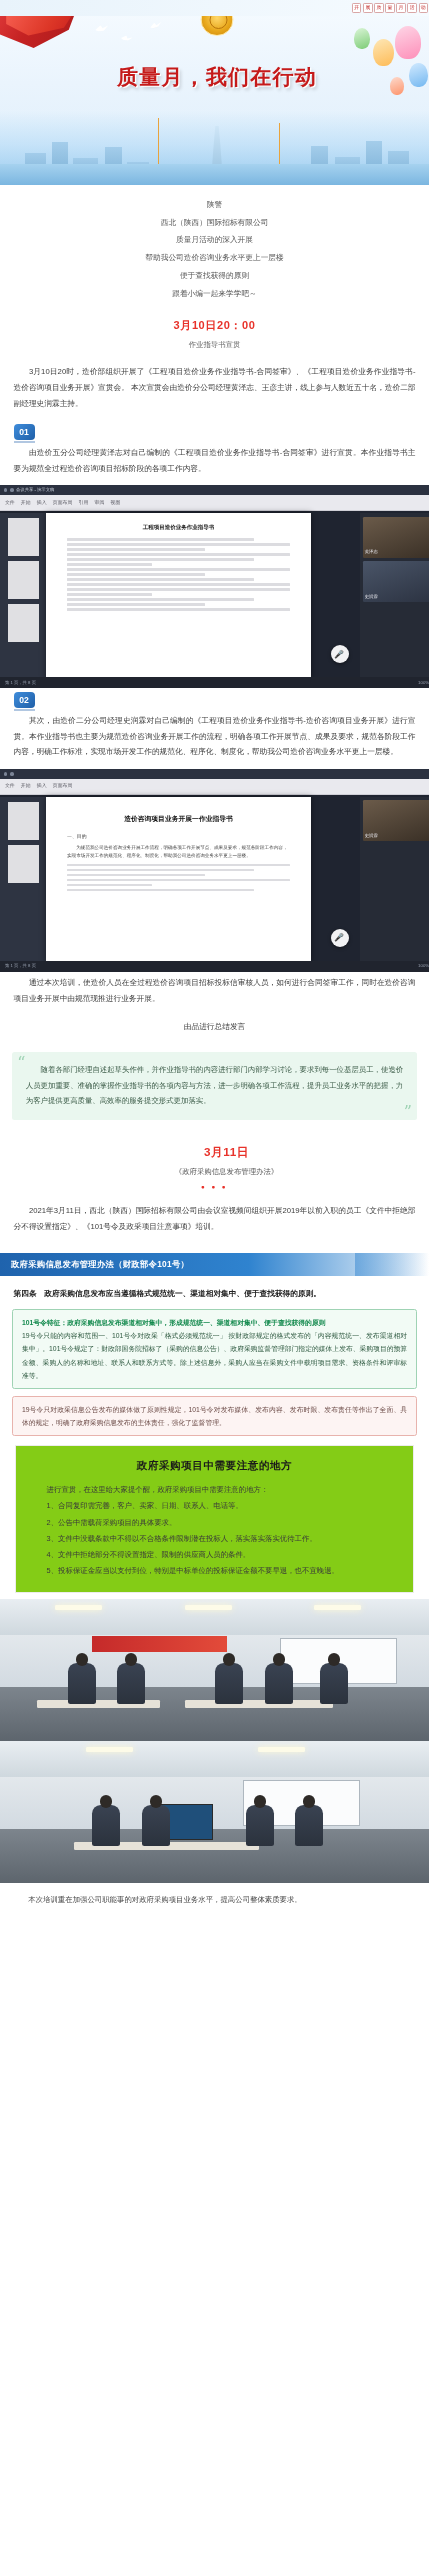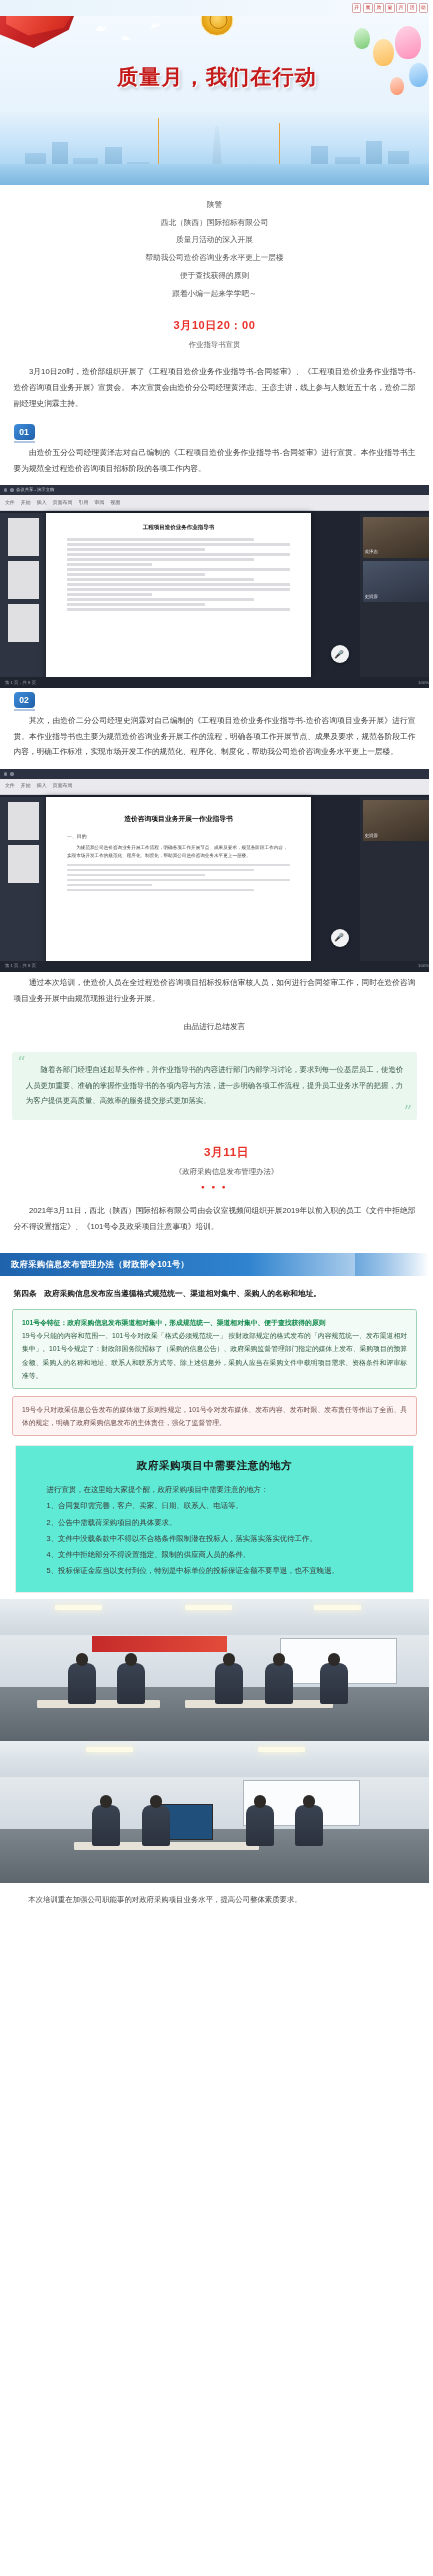--- a/index.html
+++ b/index.html
@@ -329,21 +329,21 @@
     font-size: 6.8px;
     line-height: 1.95;
     color: #6b4a46;
     text-align: justify;
   }
 
   
   .notes {
     margin: 8.6px 14.8px 6.2px;
     padding: 9.8px 16px 12.3px;
-    background: #5eead4;
+    background: #84cc16;
     border: 0.6px solid #ececec;
   }
   .notes h3 {
     text-align: center;
     font-size: 10.5px;
     color: #1a1a1a;
     font-weight: bold;
     padding-bottom: 6.2px;
     letter-spacing: 0.6px;
   }
@@ -595,21 +595,21 @@
   <div class="date-head">
     <div class="d">3月11日</div>
     <div class="sub">《政府采购信息发布管理办法》</div>
   </div>
   <div class="dot-sep">● ● ●</div>
 
   <div class="para">2021年3月11日，西北（陕西）国际招标有限公司由会议室视频间组织开展2019年以前入职的员工《文件中拒绝部分不得设置指定》、《101号令及政采项目注意事项》培训。</div>
 
   <div class="bluebar">政府采购信息发布管理办法（财政部令101号）</div>
 
-  <div class="rule-title">第四条　政府采购信息发布应当遵循格式规范统一、渠道相对集中、采购人的名称和地址。</div>
+  <div class="rule-title">第四条　政府采购信息发布应当遵循格式规范统一、渠道相对集中、便于查找获得的原则。</div>
 
   <div class="greenbox">
     <div class="hd">101号令特征：政府采购信息发布渠道相对集中，形成规范统一、渠道相对集中、便于查找获得的原则</div>
     <div>19号令只能的内容和范围一、101号令对政采「格式必须规范统一」 按财政部规定的格式发布的「内容规范统一、发布渠道相对集中」。101号令规定了：财政部国务院招标了（采购的信息公告）、政府采购监督管理部门指定的媒体上发布、采购项目的预算金额、采购人的名称和地址、联系人和联系方式等。除上述信息外，采购人应当在采购文件中载明项目需求、资格条件和评审标准等。</div>
   </div>
 
   <div class="redbox">
     <div>19号令只对政采信息公告发布的媒体做了原则性规定，101号令对发布媒体、发布内容、发布时限、发布责任等作出了全面、具体的规定，明确了政府采购信息发布的主体责任，强化了监督管理。</div>
   </div>
 

